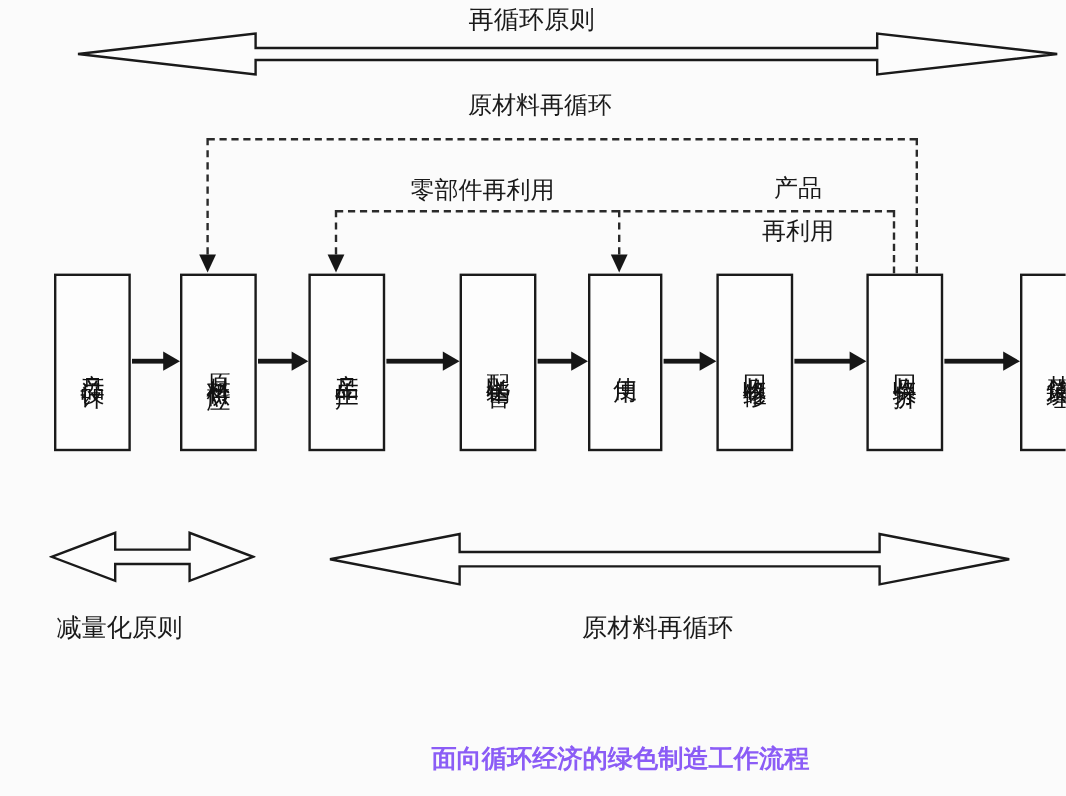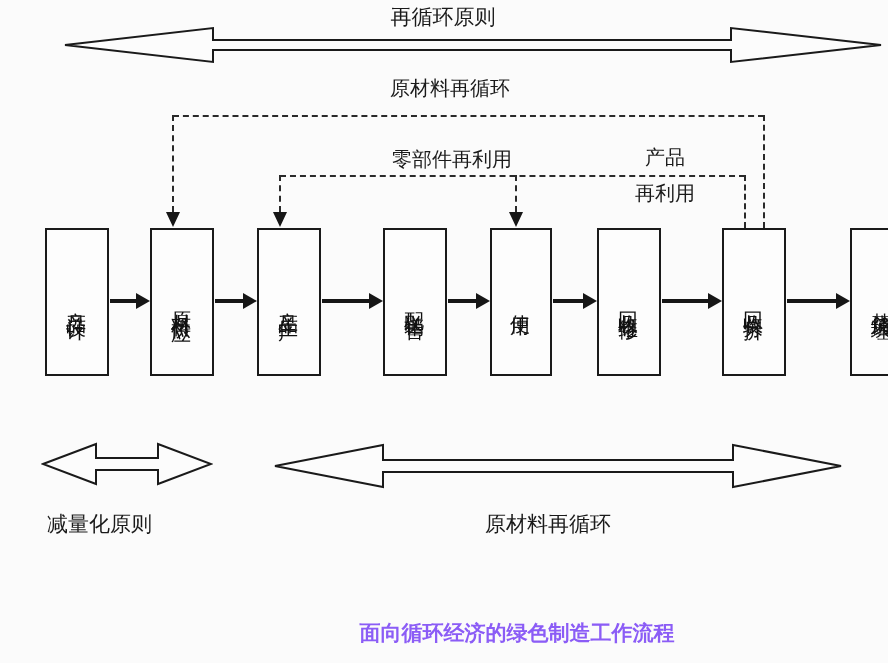--- a/index.html
+++ b/index.html
@@ -61,21 +61,21 @@
     <polygon points="2,19 150,2 150,14 668,14 668,2 818,19 668,36 668,24 150,24 150,36"></polygon>
   </svg>
 
   <div class="lbl center" style="left:322px;top:76px;width:190px;">原材料再循环</div>
 
   <div class="dash-h" style="left:140px;top:115px;width:591px;"></div>
   <div class="dash-v" style="left:730px;top:115px;height:113px;"></div>
   <div class="dash-v" style="left:139px;top:115px;height:97px;"></div>
   <div class="ahead-down" style="left:133px;top:212px;"></div>
 
-  <div class="lbl center" style="left:309px;top:147px;width:170px;text-align:right;">零部件再利用</div>
+  <div class="lbl center" style="left:284px;top:147px;width:170px;">零部件再利用</div>
   <div class="lbl center" style="left:600px;top:145px;width:64px;">产品</div>
   <div class="lbl center" style="left:588px;top:181px;width:88px;">再利用</div>
 
   <div class="dash-h" style="left:247px;top:175px;width:465px;"></div>
   <div class="dash-v" style="left:711px;top:175px;height:53px;"></div>
   <div class="dash-v" style="left:246px;top:175px;height:37px;"></div>
   <div class="ahead-down" style="left:240px;top:212px;"></div>
   <div class="dash-v" style="left:482px;top:175px;height:37px;"></div>
   <div class="ahead-down" style="left:476px;top:212px;"></div>
 

